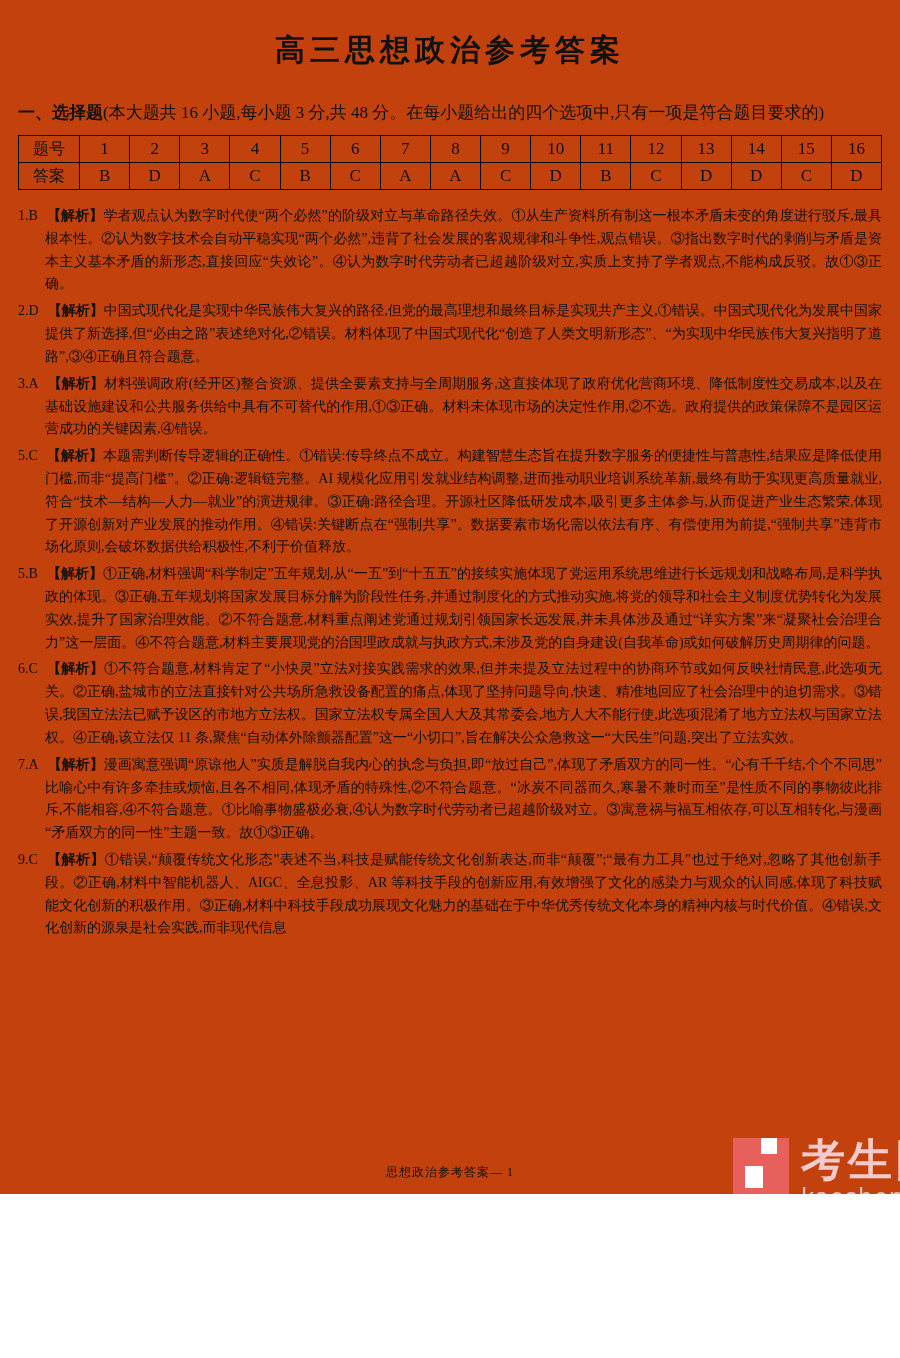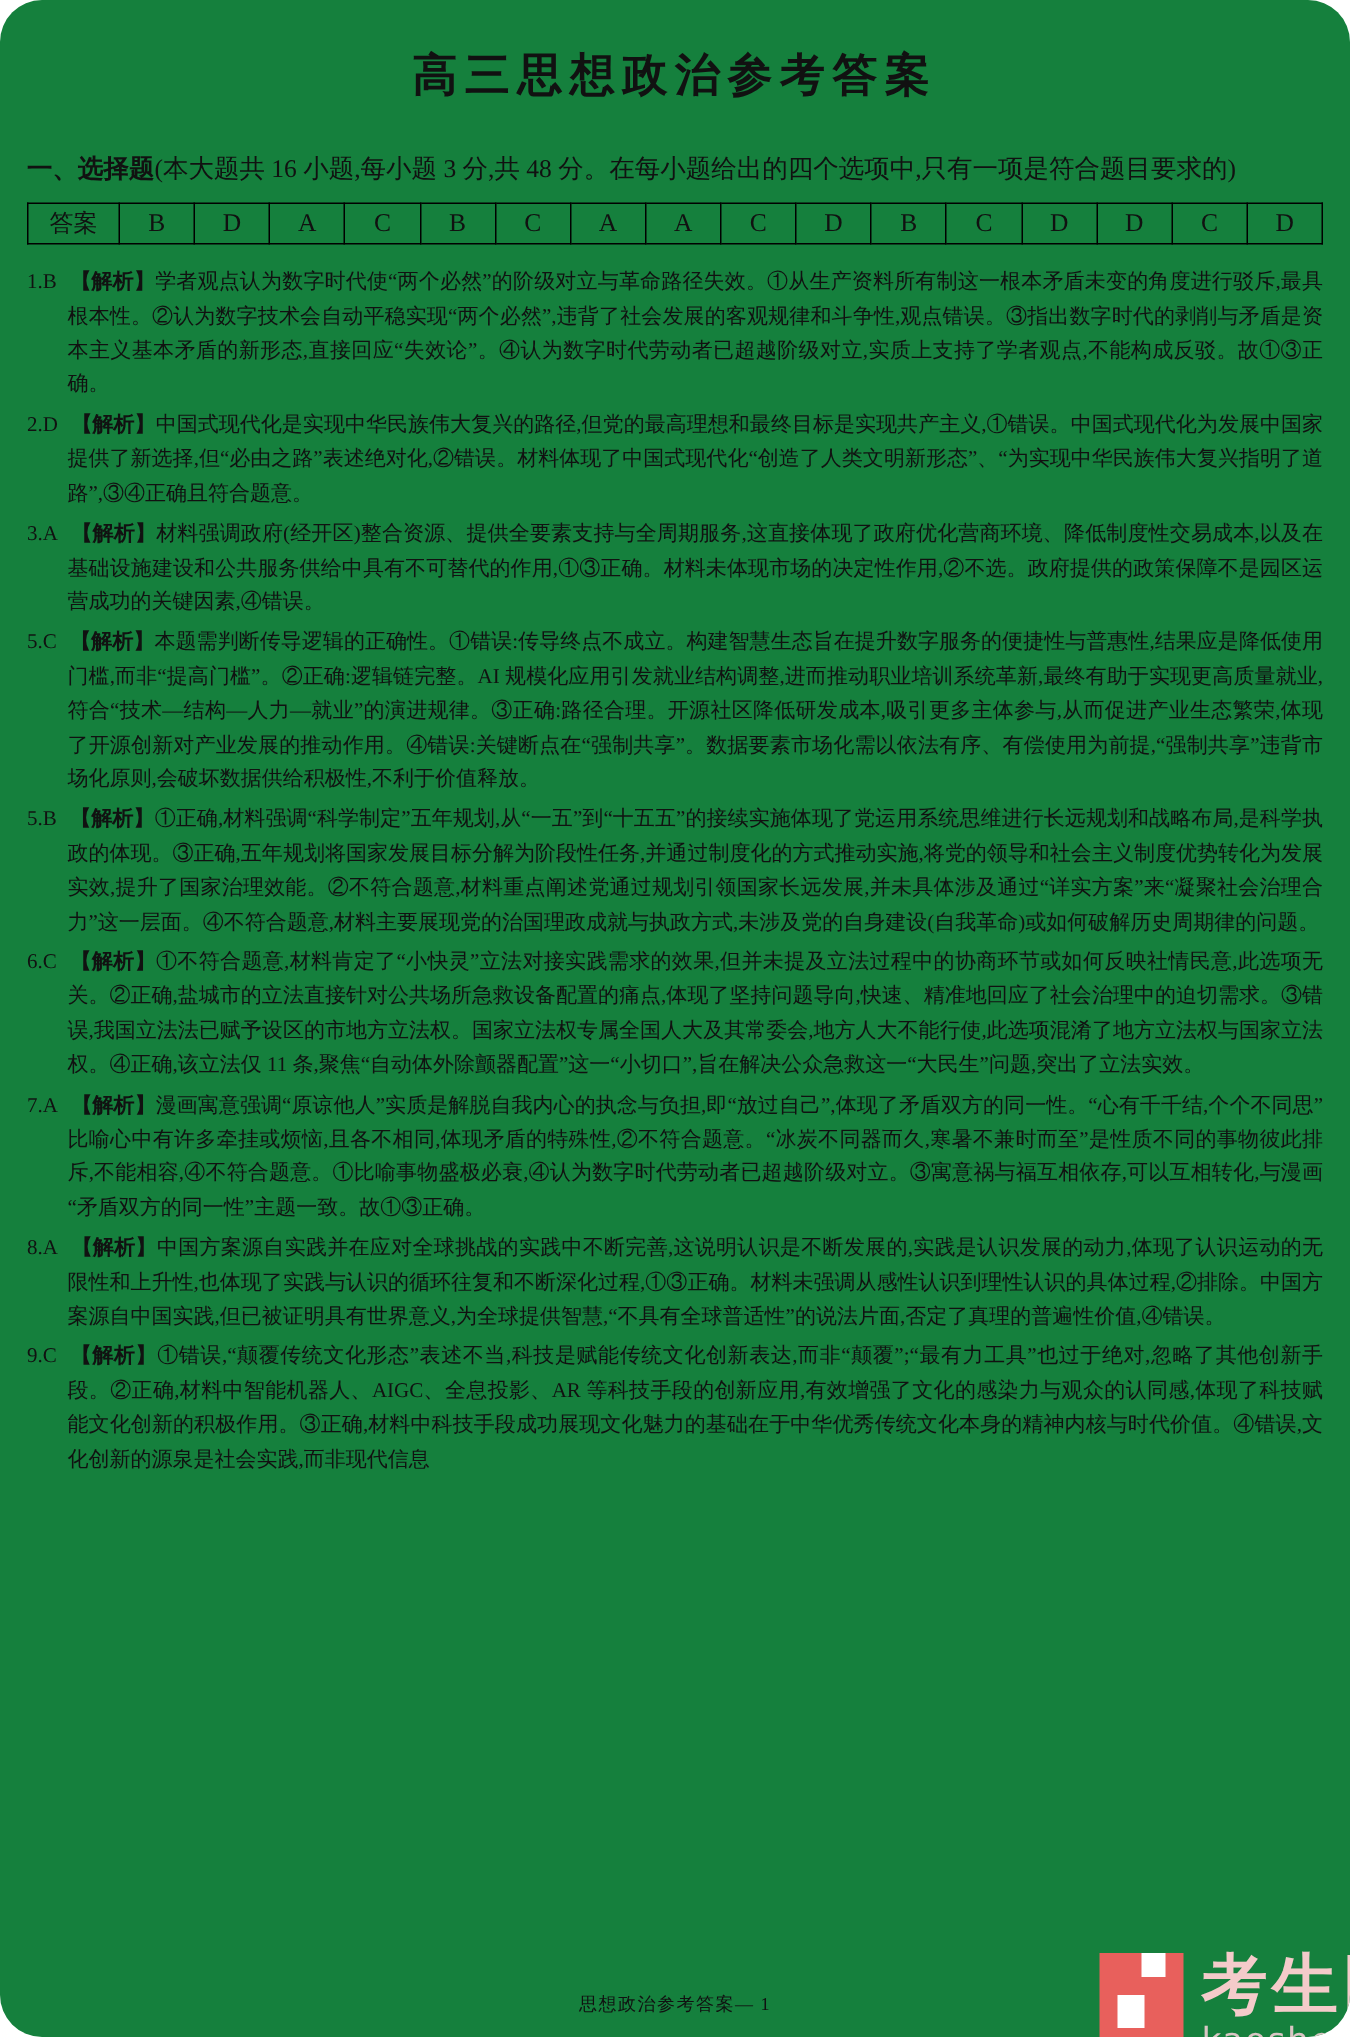--- a/index.html
+++ b/index.html
@@ -1,22 +1,21 @@
 <!DOCTYPE html>
 <html lang="zh"><head>
 <meta charset="utf-8">
 <style>
   html,body{margin:0;padding:0;background:#fff;}
   .page{
     position:relative;
-    width:900px;height:1358px;
-    background:#15803d;color:#111;
+    width:900px;height:1194px;
+    background:#c2410c;color:#111;
     overflow:hidden;
     font-family:"Liberation Serif","DejaVu Serif",serif;
-    border-radius:28px;
   }
   .content{position:relative;z-index:2;padding:22px 18px 0 18px;}
   h1.title{
     text-align:center;
     font-family:"DejaVu Sans","Liberation Sans",sans-serif;
     font-weight:bold;
     font-size:30px;
     letter-spacing:5px;
     margin:8px 0 30px 0;
   }
@@ -115,20 +114,39 @@
 
 <div class="page">
   <div class="content">
 
     <h1 class="title">高三思想政治参考答案</h1>
 
     <p class="section-head"><span class="sec-label">一、选择题</span><span class="sec-note">(本大题共 16 小题,每小题 3 分,共 48 分。在每小题给出的四个选项中,只有一项是符合题目要求的)</span></p>
 
     <table class="answers">
       <tbody>
+          <tr>
+        <td class="hdr">题号</td>
+        <td>1</td>
+        <td>2</td>
+        <td>3</td>
+        <td>4</td>
+        <td>5</td>
+        <td>6</td>
+        <td>7</td>
+        <td>8</td>
+        <td>9</td>
+        <td>10</td>
+        <td>11</td>
+        <td>12</td>
+        <td>13</td>
+        <td>14</td>
+        <td>15</td>
+        <td>16</td>
+      </tr>
       <tr>
         <td class="hdr">答案</td>
         <td>B</td>
         <td>D</td>
         <td>A</td>
         <td>C</td>
         <td>B</td>
         <td>C</td>
         <td>A</td>
         <td>A</td>
@@ -145,21 +163,20 @@
       </table>
 
     <div class="items">
       <p class="item"><span class="no">1.B</span><span class="lab">【解析】</span><span class="txt">学者观点认为数字时代使“两个必然”的阶级对立与革命路径失效。①从生产资料所有制这一根本矛盾未变的角度进行驳斥,最具根本性。②认为数字技术会自动平稳实现“两个必然”,违背了社会发展的客观规律和斗争性,观点错误。③指出数字时代的剥削与矛盾是资本主义基本矛盾的新形态,直接回应“失效论”。④认为数字时代劳动者已超越阶级对立,实质上支持了学者观点,不能构成反驳。故①③正确。</span></p>
       <p class="item"><span class="no">2.D</span><span class="lab">【解析】</span><span class="txt">中国式现代化是实现中华民族伟大复兴的路径,但党的最高理想和最终目标是实现共产主义,①错误。中国式现代化为发展中国家提供了新选择,但“必由之路”表述绝对化,②错误。材料体现了中国式现代化“创造了人类文明新形态”、“为实现中华民族伟大复兴指明了道路”,③④正确且符合题意。</span></p>
       <p class="item"><span class="no">3.A</span><span class="lab">【解析】</span><span class="txt">材料强调政府(经开区)整合资源、提供全要素支持与全周期服务,这直接体现了政府优化营商环境、降低制度性交易成本,以及在基础设施建设和公共服务供给中具有不可替代的作用,①③正确。材料未体现市场的决定性作用,②不选。政府提供的政策保障不是园区运营成功的关键因素,④错误。</span></p>
       <p class="item"><span class="no">5.C</span><span class="lab">【解析】</span><span class="txt">本题需判断传导逻辑的正确性。①错误:传导终点不成立。构建智慧生态旨在提升数字服务的便捷性与普惠性,结果应是降低使用门槛,而非“提高门槛”。②正确:逻辑链完整。AI 规模化应用引发就业结构调整,进而推动职业培训系统革新,最终有助于实现更高质量就业,符合“技术—结构—人力—就业”的演进规律。③正确:路径合理。开源社区降低研发成本,吸引更多主体参与,从而促进产业生态繁荣,体现了开源创新对产业发展的推动作用。④错误:关键断点在“强制共享”。数据要素市场化需以依法有序、有偿使用为前提,“强制共享”违背市场化原则,会破坏数据供给积极性,不利于价值释放。</span></p>
       <p class="item"><span class="no">5.B</span><span class="lab">【解析】</span><span class="txt">①正确,材料强调“科学制定”五年规划,从“一五”到“十五五”的接续实施体现了党运用系统思维进行长远规划和战略布局,是科学执政的体现。③正确,五年规划将国家发展目标分解为阶段性任务,并通过制度化的方式推动实施,将党的领导和社会主义制度优势转化为发展实效,提升了国家治理效能。②不符合题意,材料重点阐述党通过规划引领国家长远发展,并未具体涉及通过“详实方案”来“凝聚社会治理合力”这一层面。④不符合题意,材料主要展现党的治国理政成就与执政方式,未涉及党的自身建设(自我革命)或如何破解历史周期律的问题。</span></p>
       <p class="item"><span class="no">6.C</span><span class="lab">【解析】</span><span class="txt">①不符合题意,材料肯定了“小快灵”立法对接实践需求的效果,但并未提及立法过程中的协商环节或如何反映社情民意,此选项无关。②正确,盐城市的立法直接针对公共场所急救设备配置的痛点,体现了坚持问题导向,快速、精准地回应了社会治理中的迫切需求。③错误,我国立法法已赋予设区的市地方立法权。国家立法权专属全国人大及其常委会,地方人大不能行使,此选项混淆了地方立法权与国家立法权。④正确,该立法仅 11 条,聚焦“自动体外除颤器配置”这一“小切口”,旨在解决公众急救这一“大民生”问题,突出了立法实效。</span></p>
       <p class="item"><span class="no">7.A</span><span class="lab">【解析】</span><span class="txt">漫画寓意强调“原谅他人”实质是解脱自我内心的执念与负担,即“放过自己”,体现了矛盾双方的同一性。“心有千千结,个个不同思”比喻心中有许多牵挂或烦恼,且各不相同,体现矛盾的特殊性,②不符合题意。“冰炭不同器而久,寒暑不兼时而至”是性质不同的事物彼此排斥,不能相容,④不符合题意。①比喻事物盛极必衰,④认为数字时代劳动者已超越阶级对立。③寓意祸与福互相依存,可以互相转化,与漫画“矛盾双方的同一性”主题一致。故①③正确。</span></p>
-      <p class="item"><span class="no">8.A</span><span class="lab">【解析】</span><span class="txt">中国方案源自实践并在应对全球挑战的实践中不断完善,这说明认识是不断发展的,实践是认识发展的动力,体现了认识运动的无限性和上升性,也体现了实践与认识的循环往复和不断深化过程,①③正确。材料未强调从感性认识到理性认识的具体过程,②排除。中国方案源自中国实践,但已被证明具有世界意义,为全球提供智慧,“不具有全球普适性”的说法片面,否定了真理的普遍性价值,④错误。</span></p>
       <p class="item"><span class="no">9.C</span><span class="lab">【解析】</span><span class="txt">①错误,“颠覆传统文化形态”表述不当,科技是赋能传统文化创新表达,而非“颠覆”;“最有力工具”也过于绝对,忽略了其他创新手段。②正确,材料中智能机器人、AIGC、全息投影、AR 等科技手段的创新应用,有效增强了文化的感染力与观众的认同感,体现了科技赋能文化创新的积极作用。③正确,材料中科技手段成功展现文化魅力的基础在于中华优秀传统文化本身的精神内核与时代价值。④错误,文化创新的源泉是社会实践,而非现代信息</span></p>
     </div>
   </div>
 
   <div class="footer"><span>思想政治参考答案— 1</span></div>
 
   <div class="watermark">
     <div class="wm-logo"></div>
     <div class="wm-text">
       <div class="wm-name">考生网</div>

